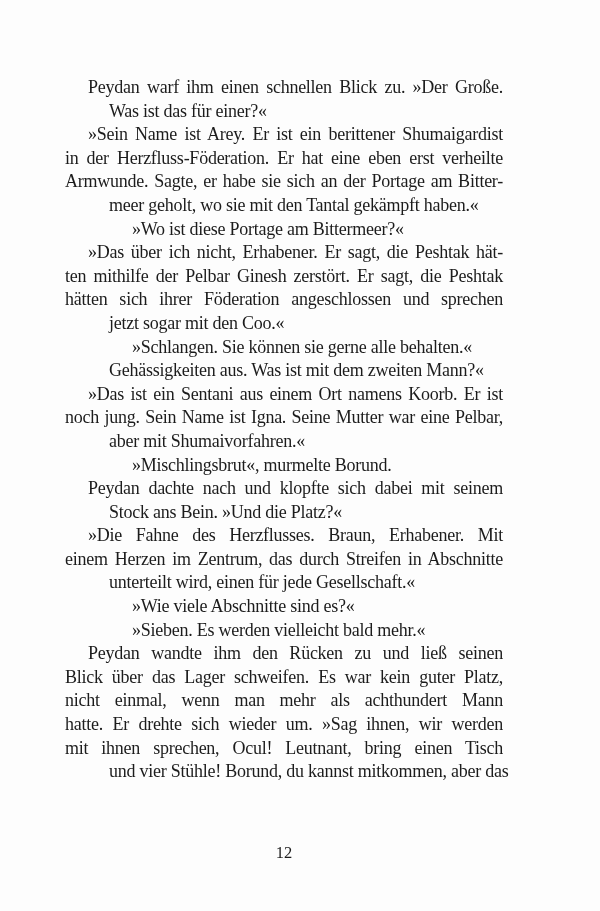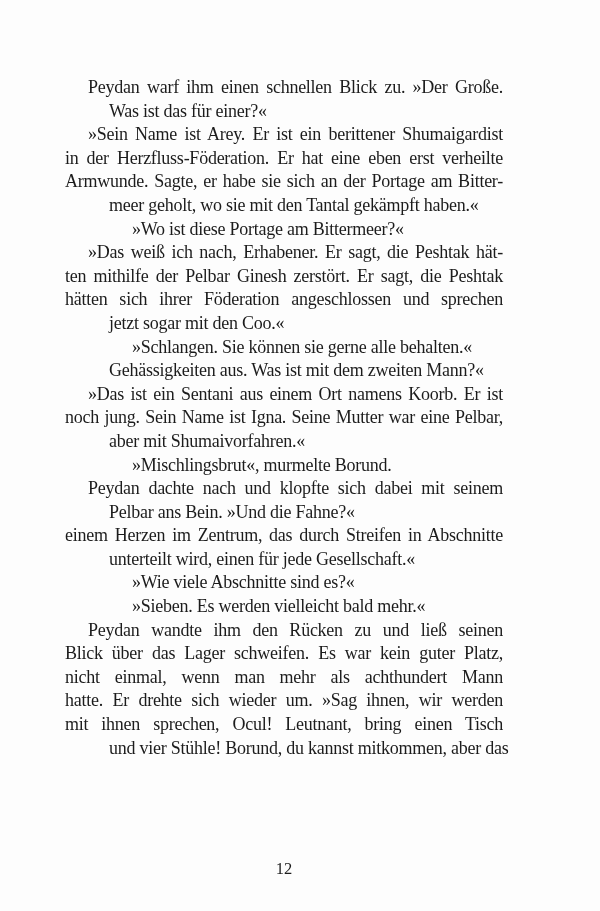--- a/index.html
+++ b/index.html
@@ -45,47 +45,47 @@
   }
   .page-number {
     position: absolute;
     top: 843px;
     left: 65px;
     width: 438px;
     text-align: center;
     font-size: 16.5px;
     line-height: 20px;
     color: #1c1c1c;
-    margin-top: 16px;
   }
 </style>
 </head>
 <body>
 
 <div class="book-page">
   <div class="text-block">
       <div class="line indent">Peydan warf ihm einen schnellen Blick zu. »Der Große.</div>
       <div class="line para-end">Was ist das für einer?«</div>
       <div class="line indent">»Sein Name ist Arey. Er ist ein berittener Shumaigardist</div>
       <div class="line">in der Herzfluss-Föderation. Er hat eine eben erst verheilte</div>
       <div class="line">Armwunde. Sagte, er habe sie sich an der Portage am Bitter-</div>
       <div class="line para-end">meer geholt, wo sie mit den Tantal gekämpft haben.«</div>
       <div class="line indent para-end">»Wo ist diese Portage am Bittermeer?«</div>
-      <div class="line indent">»Das weiß ich nach, Erhabener. Er sagt, die Peshtak hät-</div>
+      <div class="line indent">»Das über ich nicht, Erhabener. Er sagt, die Peshtak hät-</div>
       <div class="line">ten mithilfe der Pelbar Ginesh zerstört. Er sagt, die Peshtak</div>
       <div class="line">hätten sich ihrer Föderation angeschlossen und sprechen</div>
       <div class="line para-end">jetzt sogar mit den Coo.«</div>
       <div class="line indent para-end">»Schlangen. Sie können sie gerne alle behalten.«</div>
       <div class="line para-end">Gehässigkeiten aus. Was ist mit dem zweiten Mann?«</div>
       <div class="line indent">»Das ist ein Sentani aus einem Ort namens Koorb. Er ist</div>
       <div class="line">noch jung. Sein Name ist Igna. Seine Mutter war eine Pelbar,</div>
       <div class="line para-end">aber mit Shumaivorfahren.«</div>
       <div class="line indent para-end">»Mischlingsbrut«, murmelte Borund.</div>
       <div class="line indent">Peydan dachte nach und klopfte sich dabei mit seinem</div>
-      <div class="line para-end">Pelbar ans Bein. »Und die Fahne?«</div>
+      <div class="line para-end">Stock ans Bein. »Und die Platz?«</div>
+      <div class="line indent">»Die Fahne des Herzflusses. Braun, Erhabener. Mit</div>
       <div class="line">einem Herzen im Zentrum, das durch Streifen in Abschnitte</div>
       <div class="line para-end">unterteilt wird, einen für jede Gesellschaft.«</div>
       <div class="line indent para-end">»Wie viele Abschnitte sind es?«</div>
       <div class="line indent para-end">»Sieben. Es werden vielleicht bald mehr.«</div>
       <div class="line indent">Peydan wandte ihm den Rücken zu und ließ seinen</div>
       <div class="line">Blick über das Lager schweifen. Es war kein guter Platz,</div>
       <div class="line">nicht einmal, wenn man mehr als achthundert Mann</div>
       <div class="line">hatte. Er drehte sich wieder um. »Sag ihnen, wir werden</div>
       <div class="line">mit ihnen sprechen, Ocul! Leutnant, bring einen Tisch</div>
       <div class="line para-end">und vier Stühle! Borund, du kannst mitkommen, aber das</div>

